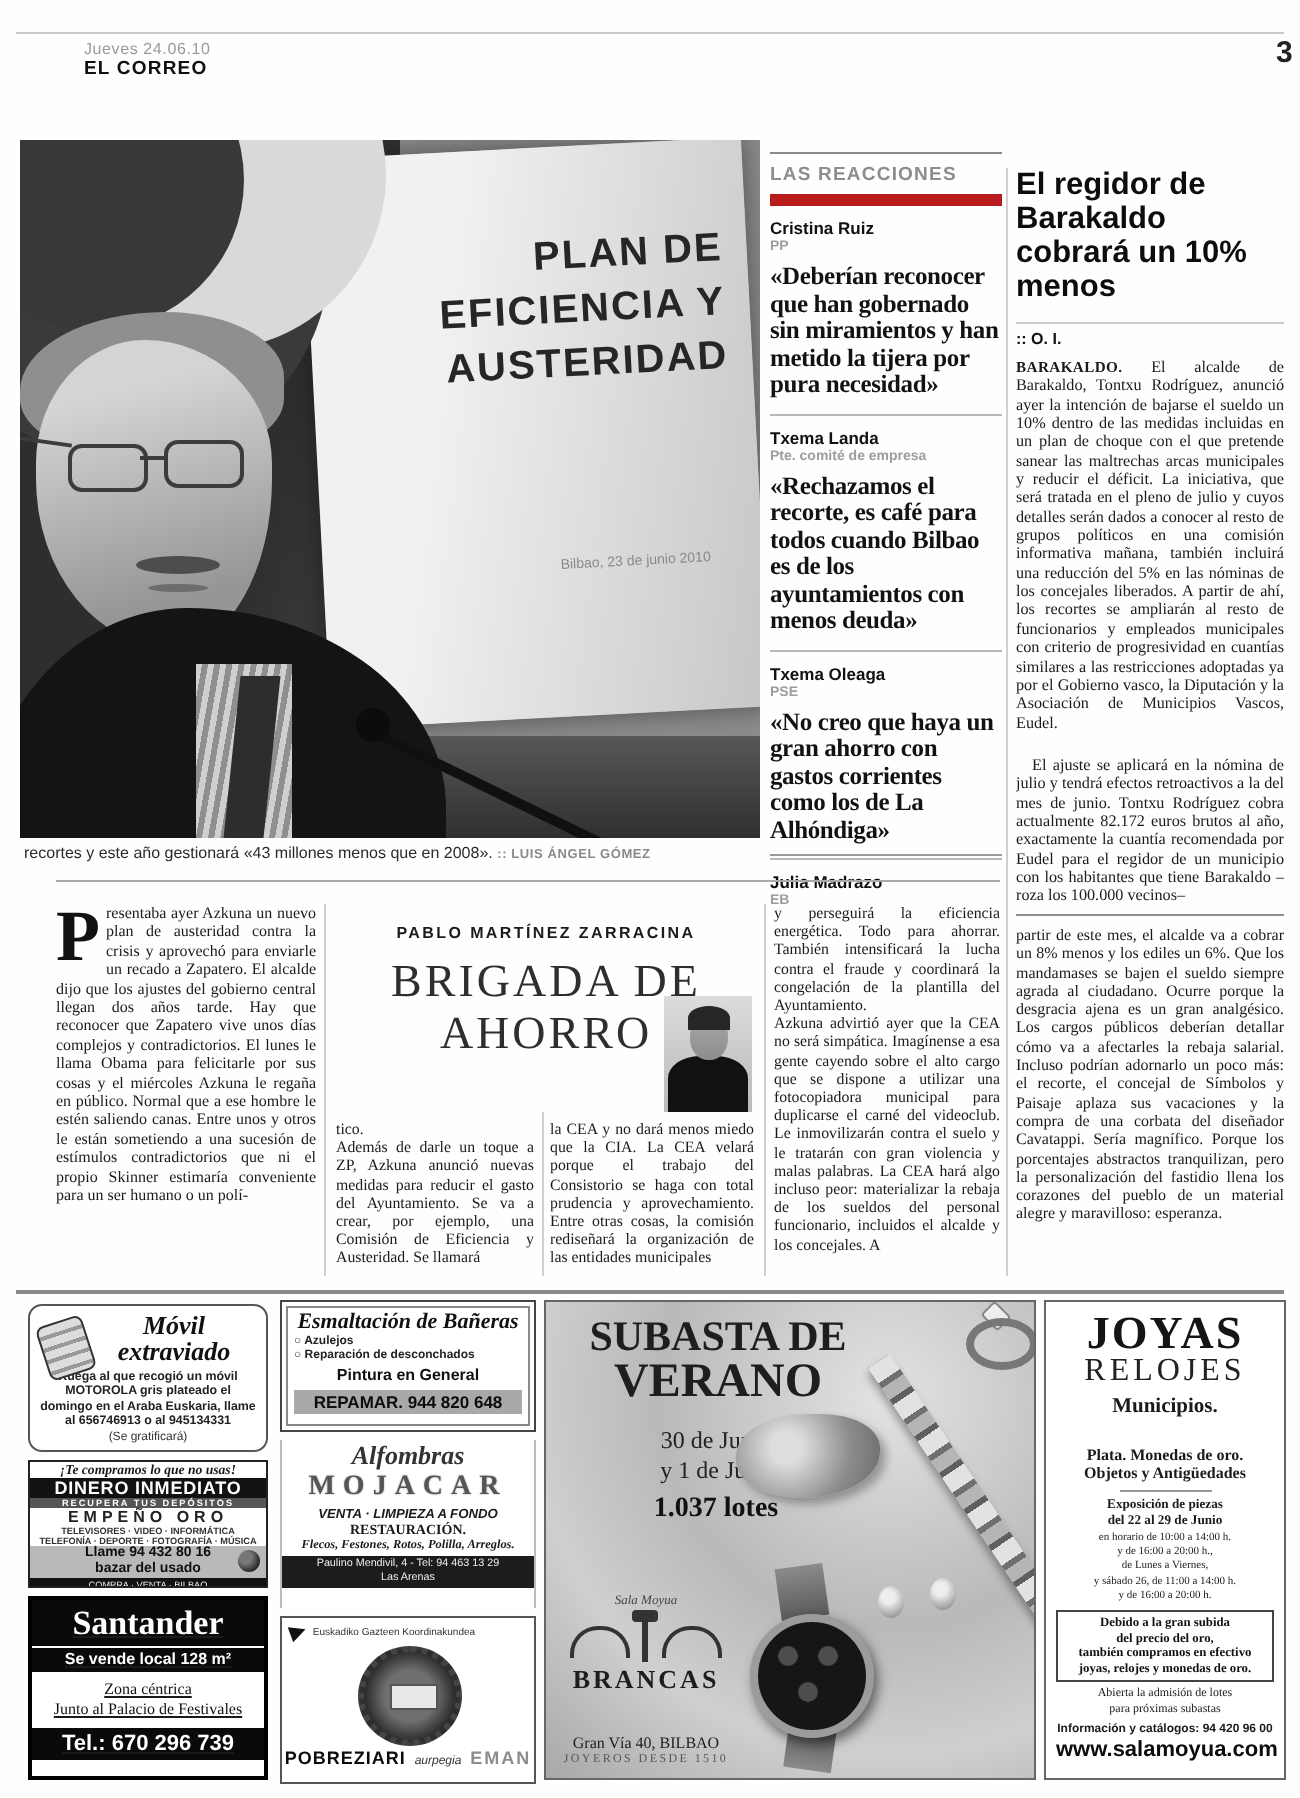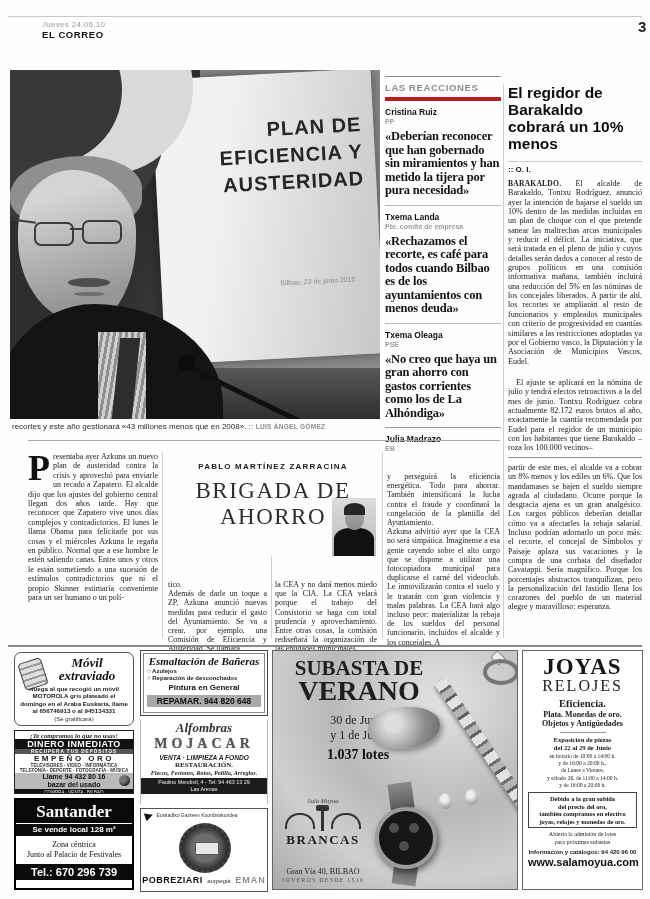--- a/index.html
+++ b/index.html
@@ -41,21 +41,21 @@
   .ph-podium{left:188px;top:298px;width:182px;height:51px;background:linear-gradient(#585858,#2f2f2f);}
   .ph-mic-head{left:168px;top:284px;width:17px;height:17px;border-radius:50%;background:#0c0c0c;}
   .ph-mic-stem{left:178px;top:294px;width:125px;height:5px;background:#101010;transform:rotate(26deg);transform-origin:left top;}
 
   .caption{left:12px;top:422px;width:368px;font-family:"Liberation Sans",sans-serif;font-size:8px;color:#2b2b2b;}
   .credit{font-size:6.5px;font-weight:bold;color:#8a8a8a;letter-spacing:.3px;}
 
   
   .reactions{left:385px;top:76px;width:116px;border-top:1.5px solid #8a8a8a;}
   .r-title{font-family:"Liberation Sans",sans-serif;font-weight:bold;font-size:9.5px;color:#8d8d8d;
-           letter-spacing:.6px;padding:5px 0 4px;border-bottom:4px solid #b91c1c;}
+           letter-spacing:.6px;padding:5px 0 4px;border-bottom:6px solid #b91c1c;}
   .r-item{padding-top:6px;}
   .r-item + .r-item{border-top:1px solid #b9b9b9;margin-top:7px;}
   .r-name{font-family:"Liberation Sans",sans-serif;font-weight:bold;font-size:8.5px;color:#111;}
   .r-role{font-family:"Liberation Sans",sans-serif;font-weight:bold;font-size:7px;color:#9d9d9d;margin-top:1px;}
   .r-quote{font-weight:bold;font-size:12.5px;line-height:13.5px;color:#121212;margin-top:5px;letter-spacing:-.2px;}
   .r-bottom{left:385px;top:427px;width:116px;height:1px;background:#9a9a9a;}
 
   
   .vdiv{background:#cfcfcf;width:1px;}
   .art{left:508px;top:84px;width:134px;}
@@ -77,21 +77,21 @@
   .op-byline{left:168px;top:452px;width:210px;height:104px;text-align:center;}
   .op-kicker{margin-top:10px;font-family:"Liberation Sans",sans-serif;font-weight:bold;font-size:8px;
              letter-spacing:1.2px;color:#1c1c1c;}
   .op-title{margin-top:7px;font-size:23px;letter-spacing:1.5px;color:#2e2e2e;}
   .op-photo{position:absolute;right:2px;bottom:0;width:44px;height:58px;overflow:hidden;
             background:linear-gradient(#dcdcdc,#b9b9b9);}
   .opp-head{position:absolute;left:13px;top:8px;width:19px;height:24px;border-radius:50% 50% 45% 45%;
             background:linear-gradient(#a9a9a9,#8d8d8d);}
   .opp-hair{position:absolute;left:12px;top:5px;width:21px;height:12px;border-radius:50% 50% 0 0;background:#262626;}
   .opp-suit{position:absolute;left:2px;top:30px;width:40px;height:28px;border-radius:40% 40% 0 0;background:#111;}
-  .op-col{overflow:hidden;font-size:7.9px;line-height:9.2px;text-align:justify;margin-top:20px;}
+  .op-col{overflow:hidden;font-size:7.9px;line-height:9.2px;text-align:justify;}
   .op-col2{left:168px;top:560px;width:99px;height:78px;}
   .op-col3{left:275px;top:560px;width:102px;height:78px;}
   .op-col4{left:387px;top:452px;width:113px;height:186px;}
   .vd1{left:162px;top:452px;height:186px;}
   .vd2{left:271px;top:556px;height:82px;}
   .vd3{left:382px;top:452px;height:186px;}
   .vd4{left:503px;top:84px;height:554px;}
 
   
   .ads-rule{left:8px;top:645px;width:634px;height:1.5px;background:#8a8a8a;}
@@ -108,21 +108,21 @@
   .din-tag{font-style:italic;font-weight:bold;font-size:6.8px;padding-top:1px;}
   .din-title{background:#111;color:#fff;font-family:"Liberation Sans",sans-serif;font-weight:bold;font-size:9px;letter-spacing:.4px;}
   .din-sub{background:#555;color:#fff;font-family:"Liberation Sans",sans-serif;font-weight:bold;font-size:4.6px;letter-spacing:1px;}
   .din-oro{font-family:"Liberation Sans",sans-serif;font-weight:bold;font-size:8px;letter-spacing:2.5px;color:#222;}
   .din-line{font-family:"Liberation Sans",sans-serif;font-weight:bold;font-size:4.6px;color:#333;}
   .din-band{background:#b9b9b9;font-family:"Liberation Sans",sans-serif;font-weight:bold;font-size:7px;line-height:8px;color:#101010;position:relative;}
   .din-globe{position:absolute;right:3px;top:2px;width:11px;height:11px;border-radius:50%;
              background:radial-gradient(circle at 35% 35%,#777 30%,#222 75%);}
   .din-foot{background:#111;color:#eee;font-family:"Liberation Sans",sans-serif;font-size:4.6px;line-height:7px;}
 
-  .ad-sant{left:14px;top:798px;width:120px;height:92px;border:2px solid #000;text-align:center;}
+  .ad-sant{left:14px;top:798px;width:120px;height:92px;border:2px solid #000;text-align:center;text-decoration:underline;}
   .sant-top{background:#0a0a0a;color:#fff;padding:3px 0 2px;}
   .sant-name{font-weight:bold;font-size:17px;line-height:18px;}
   .sant-sub{font-family:"Liberation Sans",sans-serif;font-weight:bold;font-size:8px;border-top:1px solid #fff;margin-top:2px;padding-top:1px;}
   .sant-mid{padding:4px 0;font-size:8px;line-height:10px;color:#111;}
   .sant-tel{background:#0a0a0a;color:#fff;font-family:"Liberation Sans",sans-serif;font-weight:bold;font-size:11px;padding:2px 0;}
 
   .ad-bano{left:140px;top:650px;width:128px;height:66px;border:1px solid #444;box-shadow:inset 0 0 0 2px #fff,inset 0 0 0 3px #888;
            padding:4px 6px 0;text-align:center;}
   .bano-title{font-weight:bold;font-style:italic;font-size:11px;color:#111;}
   .bano-item{font-family:"Liberation Sans",sans-serif;font-weight:bold;font-size:6px;text-align:left;color:#222;margin-top:1px;}
@@ -146,21 +146,21 @@
   .pobre-label{position:absolute;left:54px;top:33px;width:22px;height:11px;background:#e8e8e8;border:1px solid #555;}
   .pobre-slogan{position:absolute;left:0;bottom:4px;width:100%;text-align:center;font-family:"Liberation Sans",sans-serif;}
   .pobre-s1{font-weight:bold;font-size:9px;letter-spacing:.5px;color:#0d0d0d;}
   .pobre-s2{font-style:italic;font-size:6px;color:#333;}
   .pobre-s3{font-weight:bold;font-size:9px;letter-spacing:1px;color:#8d8d8d;}
 
   .ad-subasta{left:272px;top:650px;width:246px;height:240px;border:1px solid #666;overflow:hidden;
               background:radial-gradient(circle at 70% 20%,#e3e3e3,#b9b9b9 45%,#cfcfcf 70%,#a8a8a8);}
   .sub-title{position:absolute;left:6px;top:6px;width:160px;text-align:center;font-weight:bold;color:#1e1e1e;}
   .sub-t1{font-size:21px;line-height:22px;}
-  .sub-t2{font-size:28px;line-height:24px;}
+  .sub-t2{font-size:24px;line-height:24px;}
   .sub-dates{position:absolute;left:30px;top:62px;width:110px;text-align:center;font-size:12px;color:#222;}
   .sub-d{line-height:15px;}
   .sub-lots{font-weight:bold;font-size:14px;margin-top:4px;color:#111;}
   .sub-ring{position:absolute;left:210px;top:8px;width:28px;height:18px;border:4px solid #777;border-radius:50%;}
   .sub-gem{position:absolute;left:219px;top:2px;width:10px;height:8px;background:#eee;border:1px solid #888;border-radius:2px;transform:rotate(45deg);}
   .sub-brooch{position:absolute;left:95px;top:56px;width:72px;height:42px;border-radius:50% 40% 55% 45%;
               background:radial-gradient(circle at 35% 40%,#ddd 15%,#8d8d8d 60%,#676767);box-shadow:3px 3px 5px rgba(0,0,0,.3);}
   .sub-bracelet{position:absolute;left:172px;top:26px;width:175px;height:13px;transform:rotate(56deg);transform-origin:left top;
                 background:repeating-linear-gradient(90deg,#e2e2e2 0 9px,#6f6f6f 9px 12px,#b5b5b5 12px 19px,#5f5f5f 19px 22px);
                 box-shadow:2px 2px 4px rgba(0,0,0,.35);}
@@ -183,21 +183,21 @@
   .br-head{position:absolute;left:39px;top:0px;width:13px;height:6px;background:#333;border-radius:2px;}
   .br-name{font-weight:bold;font-size:13px;letter-spacing:1.5px;margin-top:1px;}
   .br-addr{font-size:8px;margin-top:19px;}
   .br-since{font-size:6px;letter-spacing:1.2px;color:#555;margin-top:1px;}
 
   .ad-joyas{left:522px;top:650px;width:121px;height:240px;border:1px solid #666;box-sizing:border-box;
             padding:5px 5px 0;text-align:center;}
   .joy-t1{font-size:23px;line-height:22px;font-weight:bold;letter-spacing:1px;color:#151515;}
   .joy-t2{font-size:16px;line-height:16px;letter-spacing:2px;color:#222;}
   .joy-l1{font-weight:bold;font-size:10.5px;margin-top:4px;}
-  .joy-l2{font-weight:bold;font-size:8px;margin-top:1px;}
+  .joy-l2{font-weight:bold;font-size:8px;margin-top:14px;}
   .joy-l3{font-weight:bold;font-size:8px;}
   .joy-hr{width:46px;height:1px;background:#999;margin:4px auto 3px;}
   .joy-e{font-weight:bold;font-size:6.6px;line-height:8px;}
   .joy-sched{font-size:5.5px;line-height:7.2px;color:#222;margin-top:1px;}
   .joy-note{border:1px solid #444;margin-top:3px;padding:2px 1px;font-size:6.4px;line-height:7.6px;font-weight:bold;color:#111;}
   .joy-adm{font-size:6px;line-height:7.4px;margin-top:3px;}
   .joy-info{font-family:"Liberation Sans",sans-serif;font-weight:bold;font-size:6px;margin-top:3px;}
   .joy-web{font-family:"Liberation Sans",sans-serif;font-weight:bold;font-size:11px;margin-top:1px;color:#0d0d0d;}
 </style>
 </head>
@@ -405,21 +405,21 @@
       </div>
       <div class="br-name">BRANCAS</div>
       <div class="br-addr">Gran Vía 40, BILBAO</div>
       <div class="br-since">JOYEROS DESDE 1510</div>
     </div>
   </div>
 
   <div class="abs ad ad-joyas">
     <div class="joy-t1">JOYAS</div>
     <div class="joy-t2">RELOJES</div>
-    <div class="joy-l1">Eficiencia.</div>
+    <div class="joy-l1">Municipios.</div>
     <div class="joy-l2">Plata. Monedas de oro.</div>
     <div class="joy-l3">Objetos y Antigüedades</div>
     <div class="joy-hr"></div>
     <div class="joy-e">Exposición de piezas</div>
     <div class="joy-e">del 22 al 29 de Junio</div>
     <div class="joy-sched prelines">en horario de 10:00 a 14:00 h.
 y de 16:00 a 20:00 h.,
 de Lunes a Viernes,
 y sábado 26, de 11:00 a 14:00 h.
 y de 16:00 a 20:00 h.</div>

